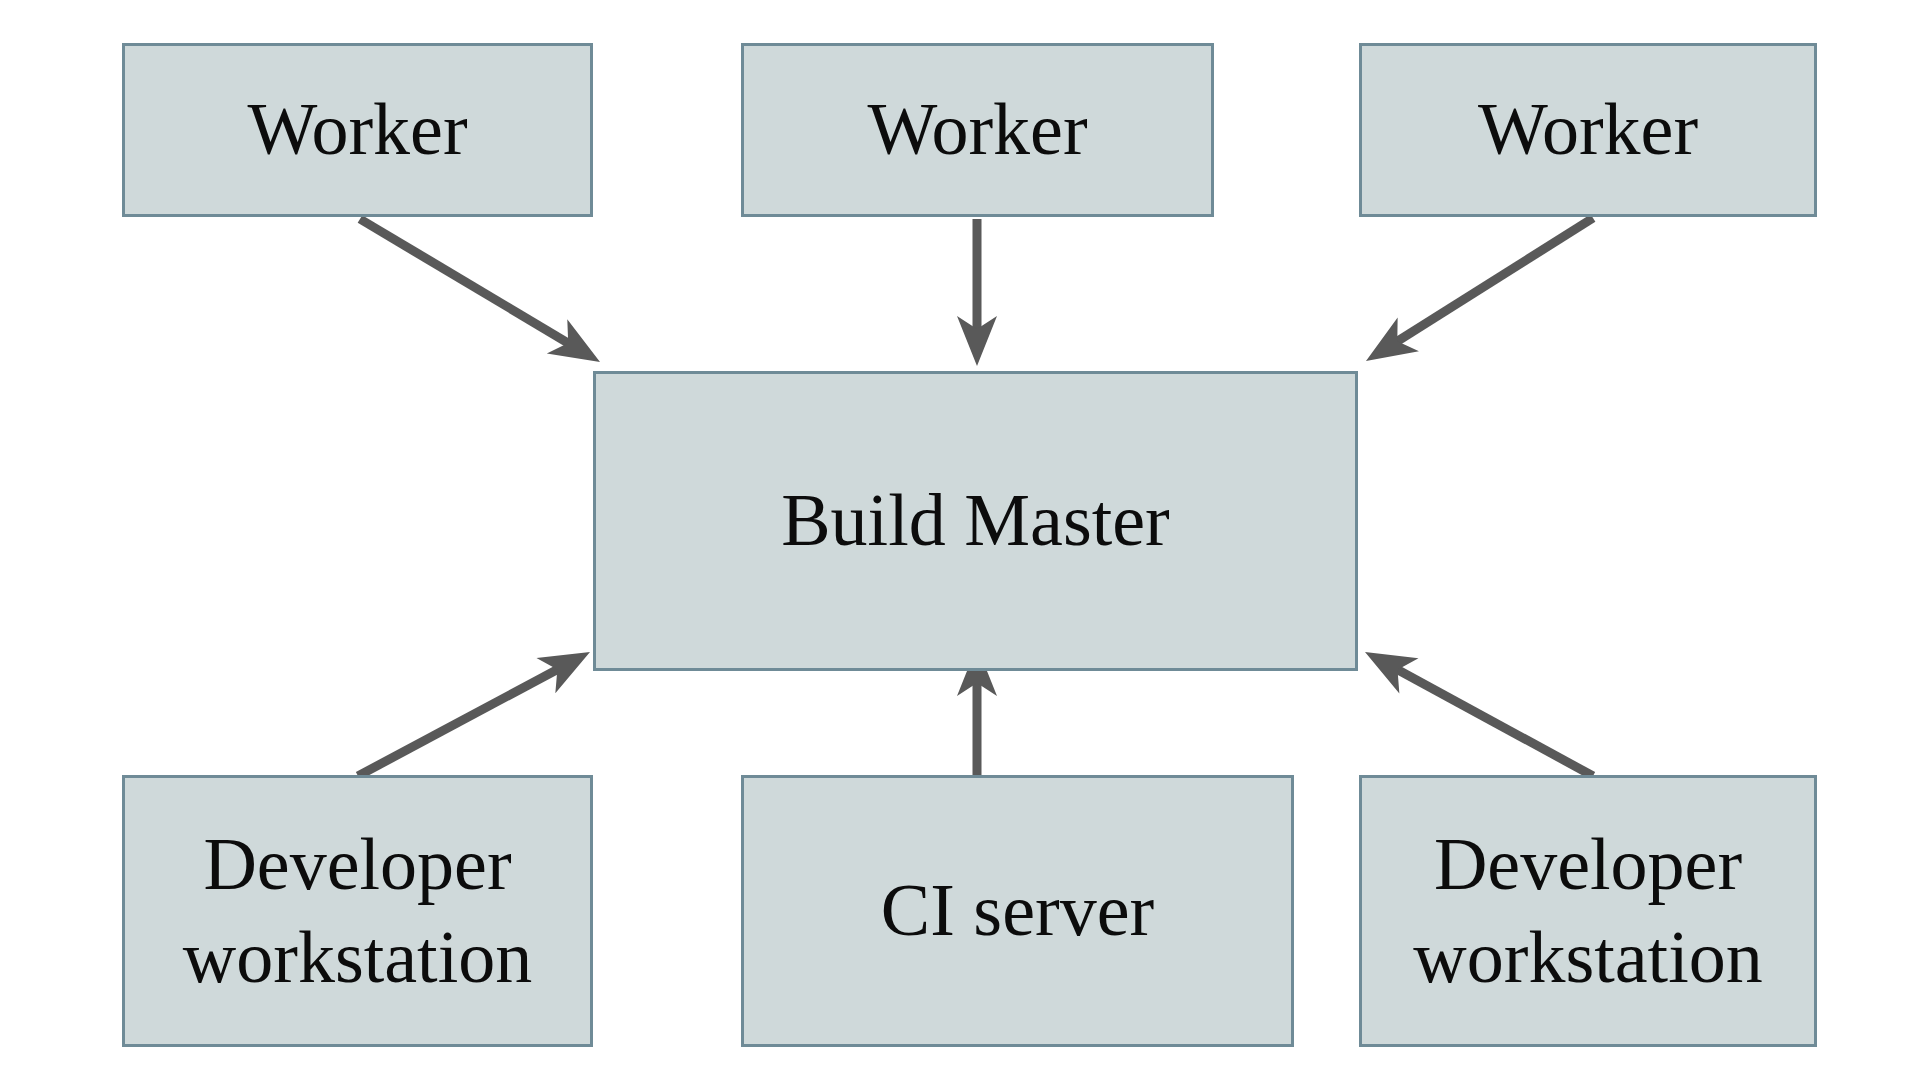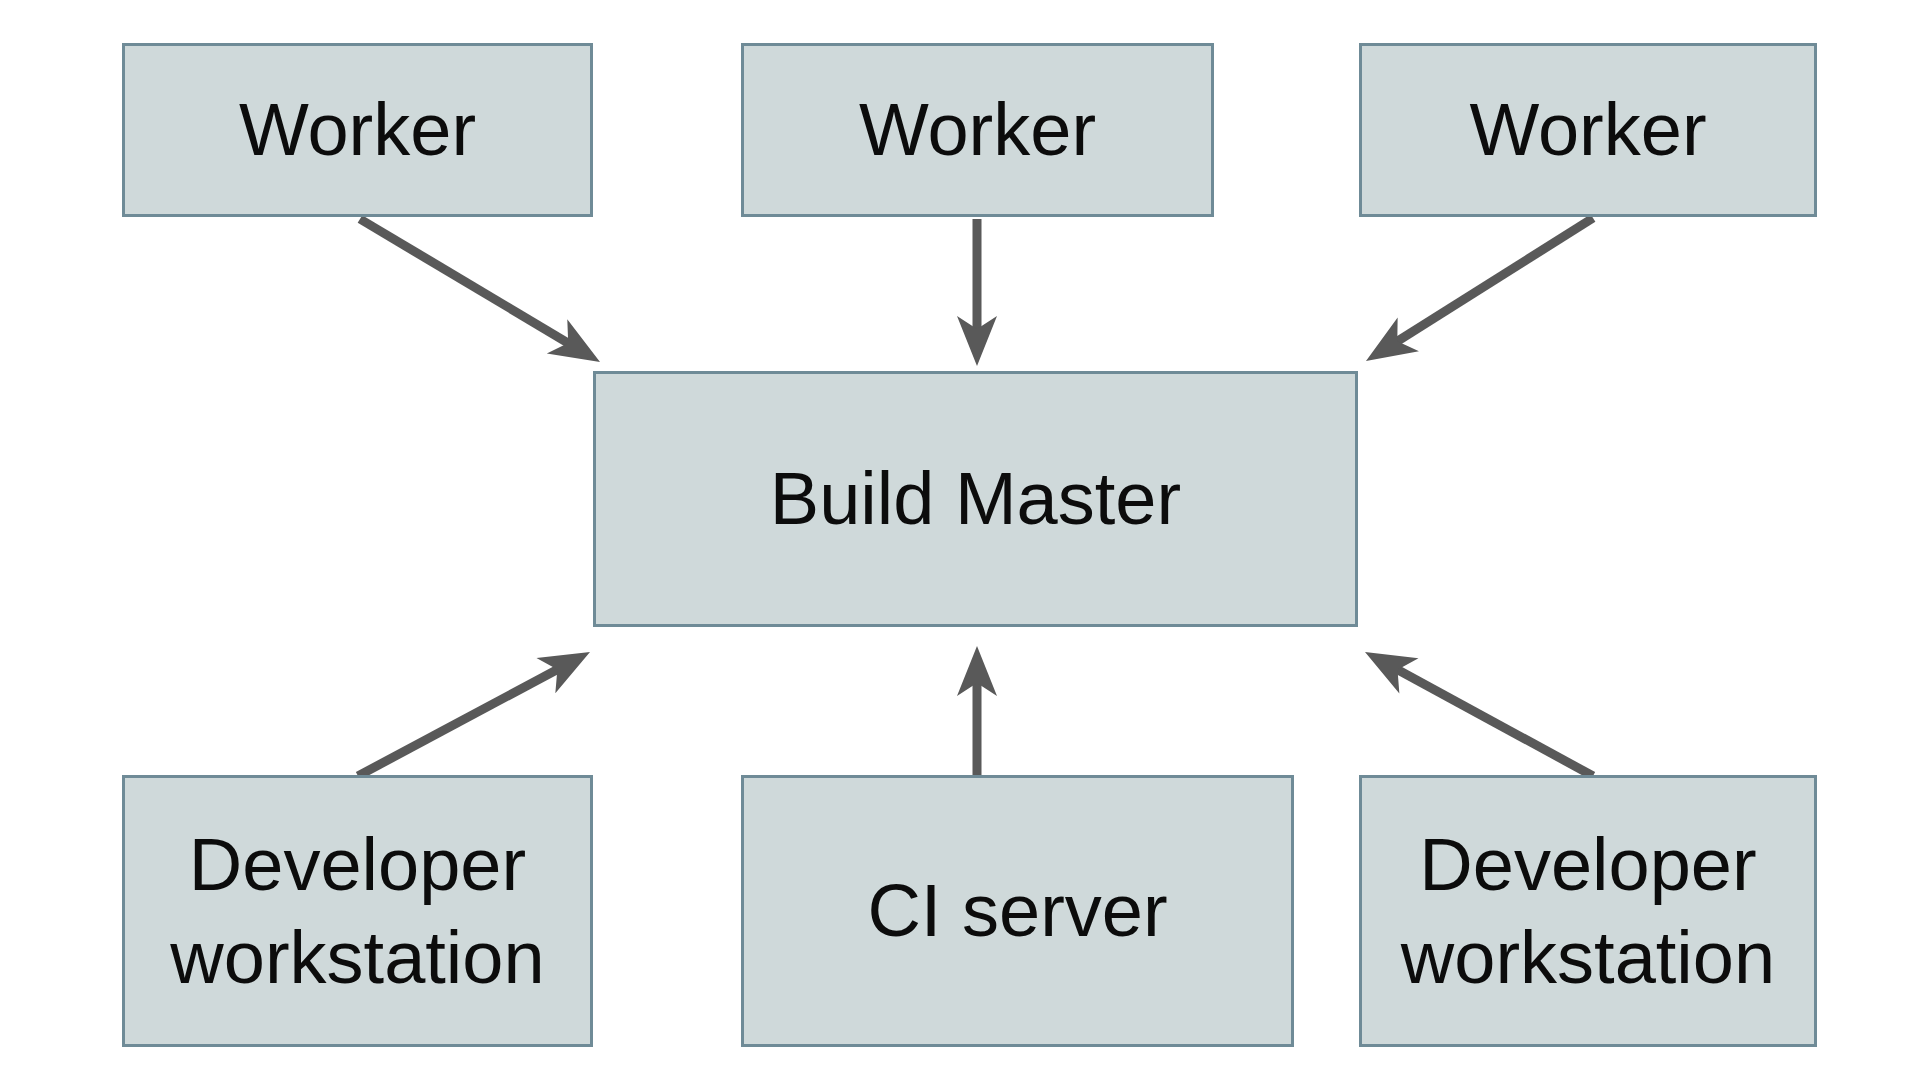--- a/index.html
+++ b/index.html
@@ -30,20 +30,21 @@
     align-items: center;
     justify-content: center;
     text-align: center;
   }
   .node-label {
     font-size: 74px;
     line-height: 1.26;
     font-weight: 400;
     color: var(--text, #0c0c0c);
     padding: 0 18px;
+    font-family: Liberation Serif, serif;
   }
 </style>
 </head>
 <body>
 
 <div class="stage" style="--bg: #ffffff; --node-fill: #cfd9da; --node-border: #6f8b97; --text: #0c0c0c;">
   <svg class="edges-layer" id="edges-layer" viewBox="0 0 1910 1090" xmlns="http://www.w3.org/2000/svg">
     <defs>
       <marker id="stealth-head" markerUnits="userSpaceOnUse" markerWidth="52" markerHeight="42" refX="31" refY="21" orient="auto">
         <path d="M1,1 L51,21 L1,41 L14,21 Z" fill="#595959"></path>
@@ -61,21 +62,21 @@
   <div id="nodes-layer">
       <div class="node" style="left: 122px; top: 43px; width: 471px; height: 174px;">
         <span class="node-label">Worker</span>
       </div>
       <div class="node" style="left: 741px; top: 43px; width: 473px; height: 174px;">
         <span class="node-label">Worker</span>
       </div>
       <div class="node" style="left: 1359px; top: 43px; width: 458px; height: 174px;">
         <span class="node-label">Worker</span>
       </div>
-      <div class="node" style="left: 593px; top: 371px; width: 765px; height: 256px;">
+      <div class="node" style="left: 593px; top: 371px; width: 765px; height: 300px;">
         <span class="node-label">Build Master</span>
       </div>
       <div class="node" style="left: 122px; top: 775px; width: 471px; height: 272px;">
         <span class="node-label">Developer workstation</span>
       </div>
       <div class="node" style="left: 741px; top: 775px; width: 553px; height: 272px;">
         <span class="node-label">CI server</span>
       </div>
       <div class="node" style="left: 1359px; top: 775px; width: 458px; height: 272px;">
         <span class="node-label">Developer workstation</span>

